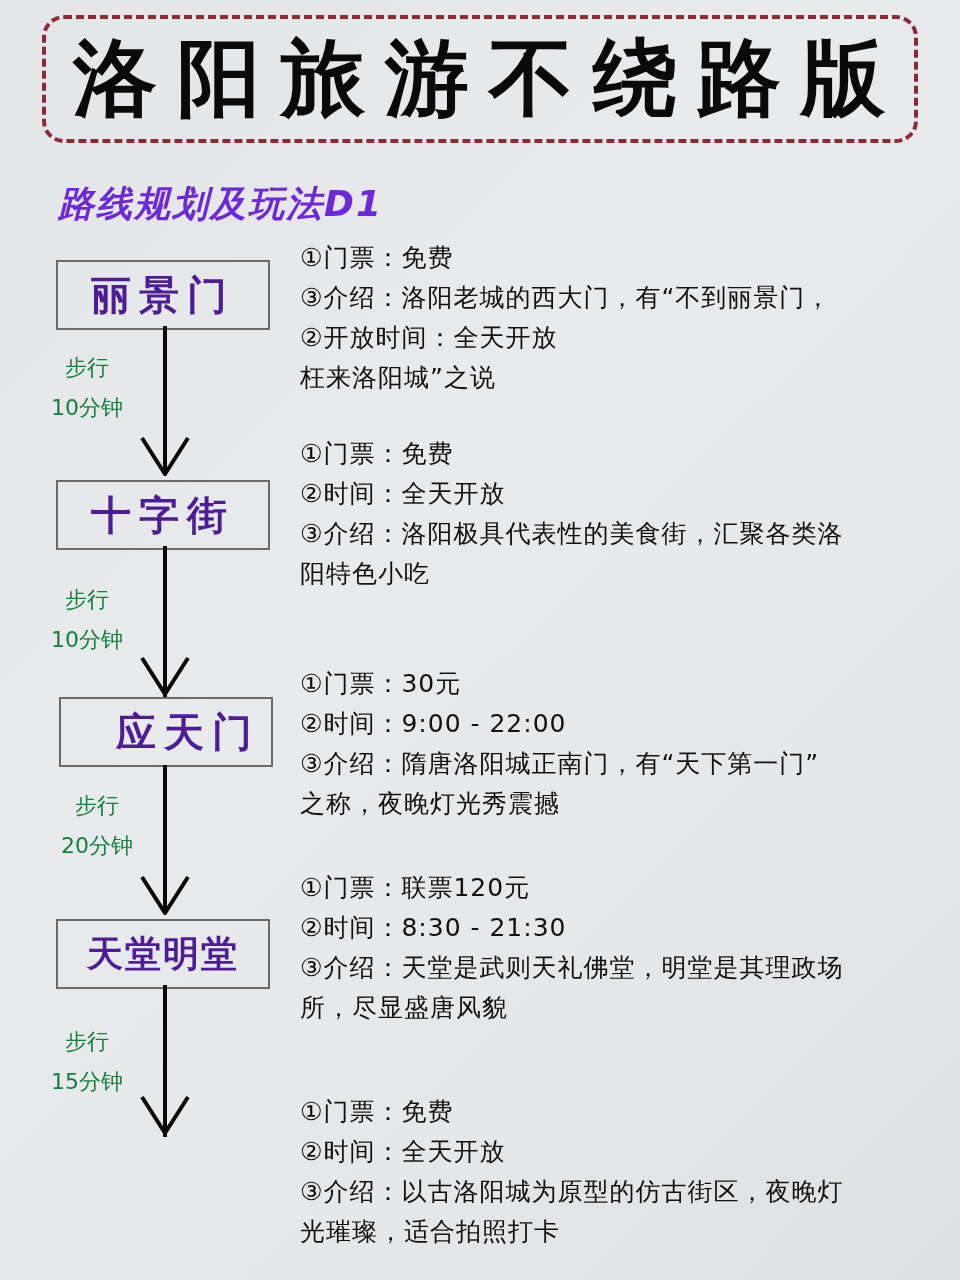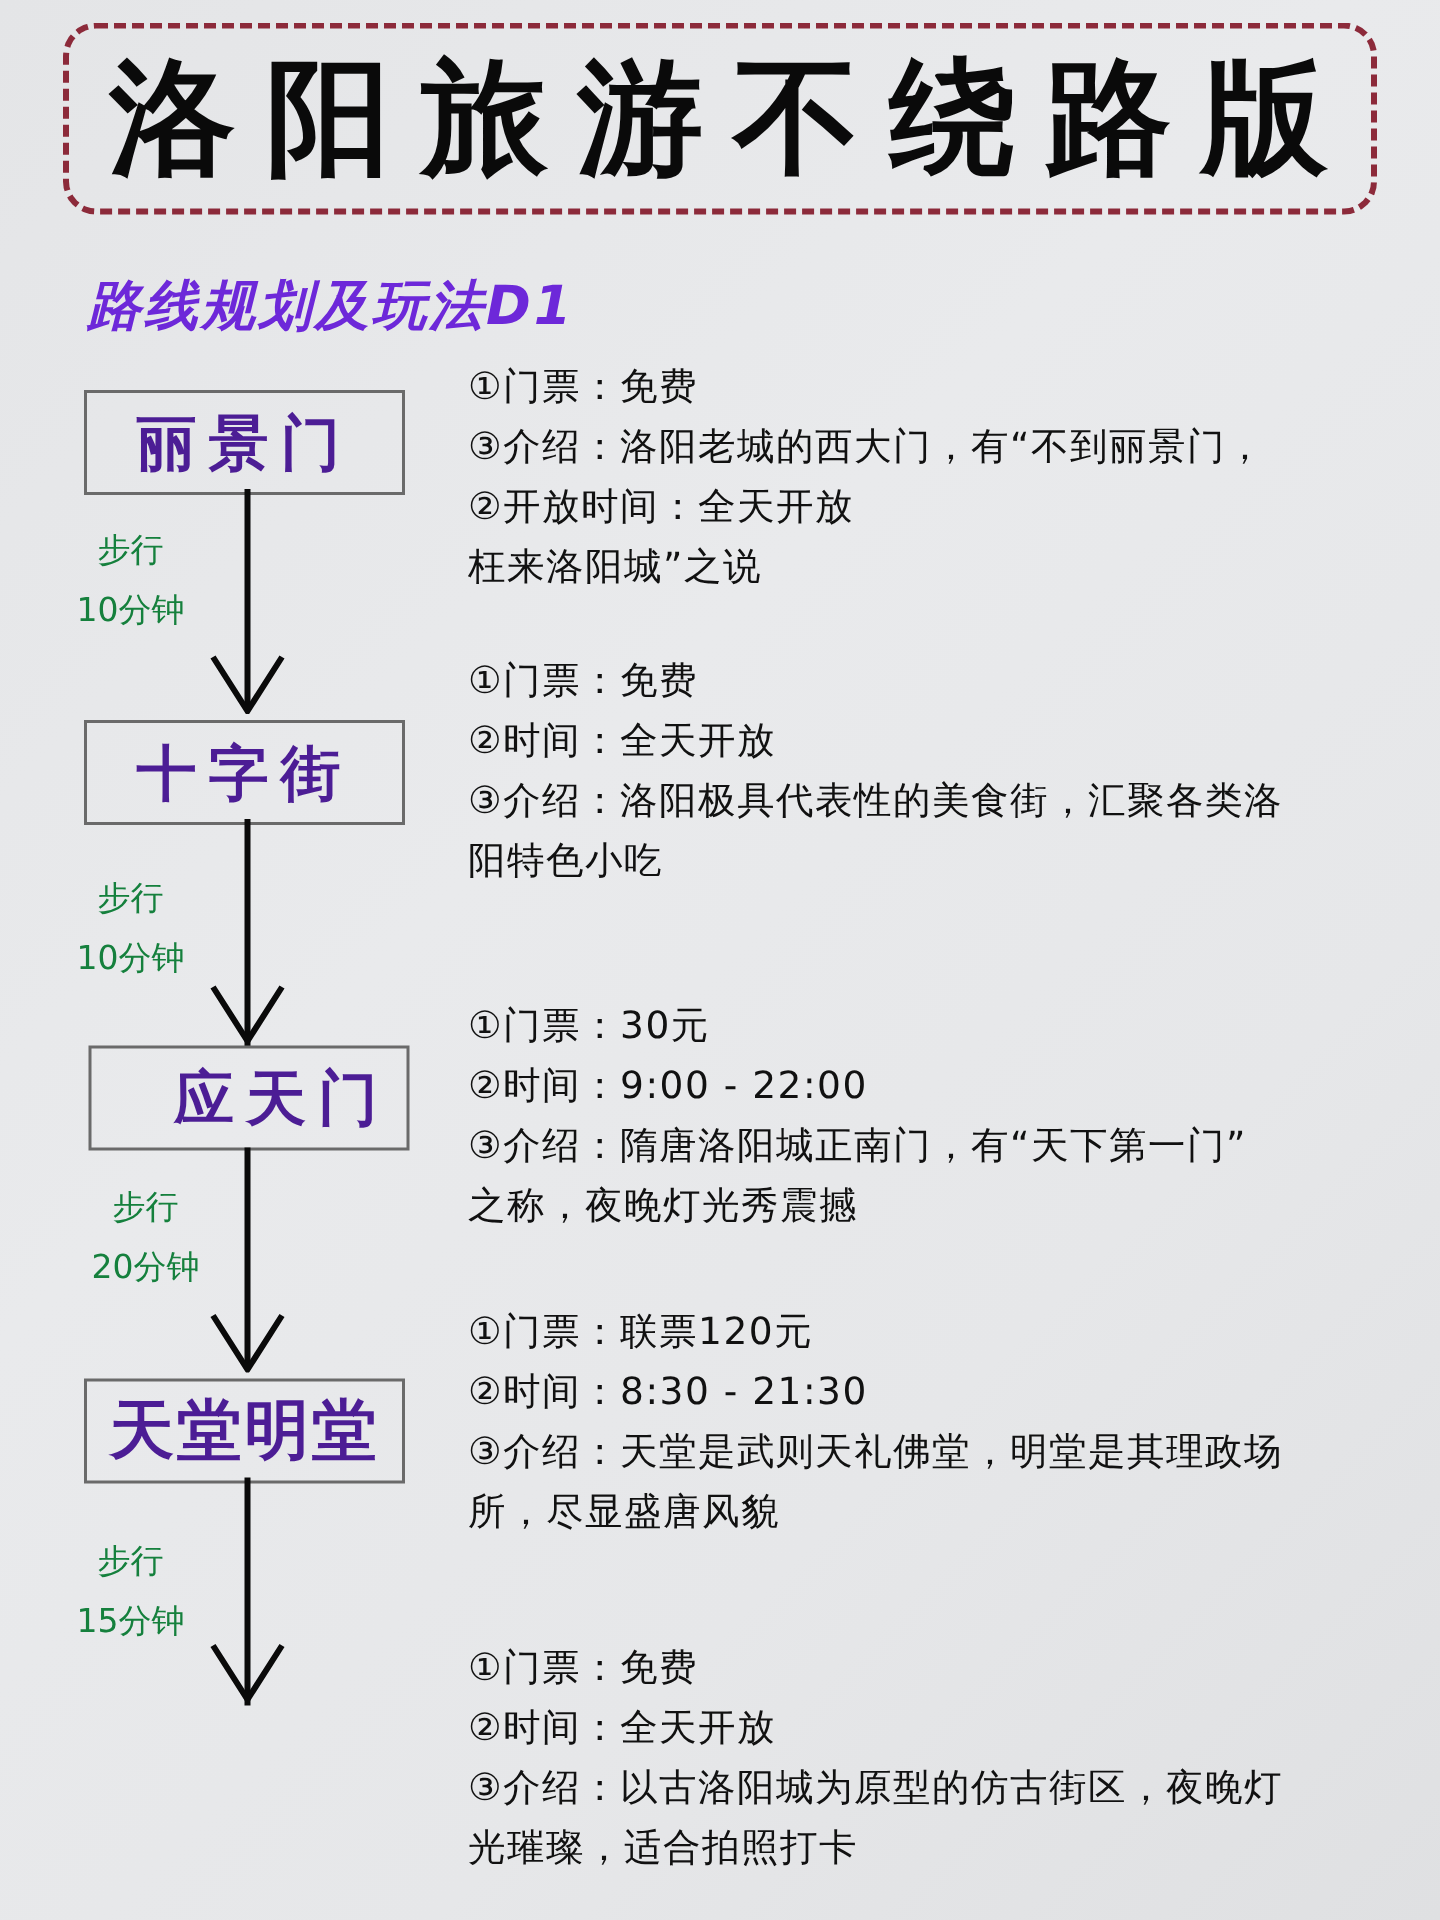--- a/index.html
+++ b/index.html
@@ -64,21 +64,21 @@
       align-items: center;
       justify-content: center;
       font-family: "DejaVu Serif", "Liberation Serif", serif;
       font-weight: bold;
       font-size: 40px;
       letter-spacing: 8px;
       color: #4c1d95;
       background: transparent;
       white-space: nowrap;
     }
-    .stop-box.wide { letter-spacing: 2px; font-size: 43px; }
+    .stop-box.wide { letter-spacing: 2px; font-size: 36px; }
     .connector {
       position: absolute;
       left: 163px;
       width: 4px;
       background: #0a0a0a;
     }
     .arrowhead {
       position: absolute;
       left: 139px;
       width: 52px;
@@ -88,21 +88,21 @@
       position: absolute;
       color: #15803d;
       font-size: 22px;
       line-height: 40px;
       text-align: center;
       width: 90px;
       font-weight: 500;
     }
     .info {
       position: absolute;
-      left: 312px;
+      left: 300px;
       width: 610px;
       font-size: 25px;
       line-height: 40px;
       color: #111;
       letter-spacing: 1px;
     }
     .info .line { display: block; }
   </style>
 </head>
 <body>

